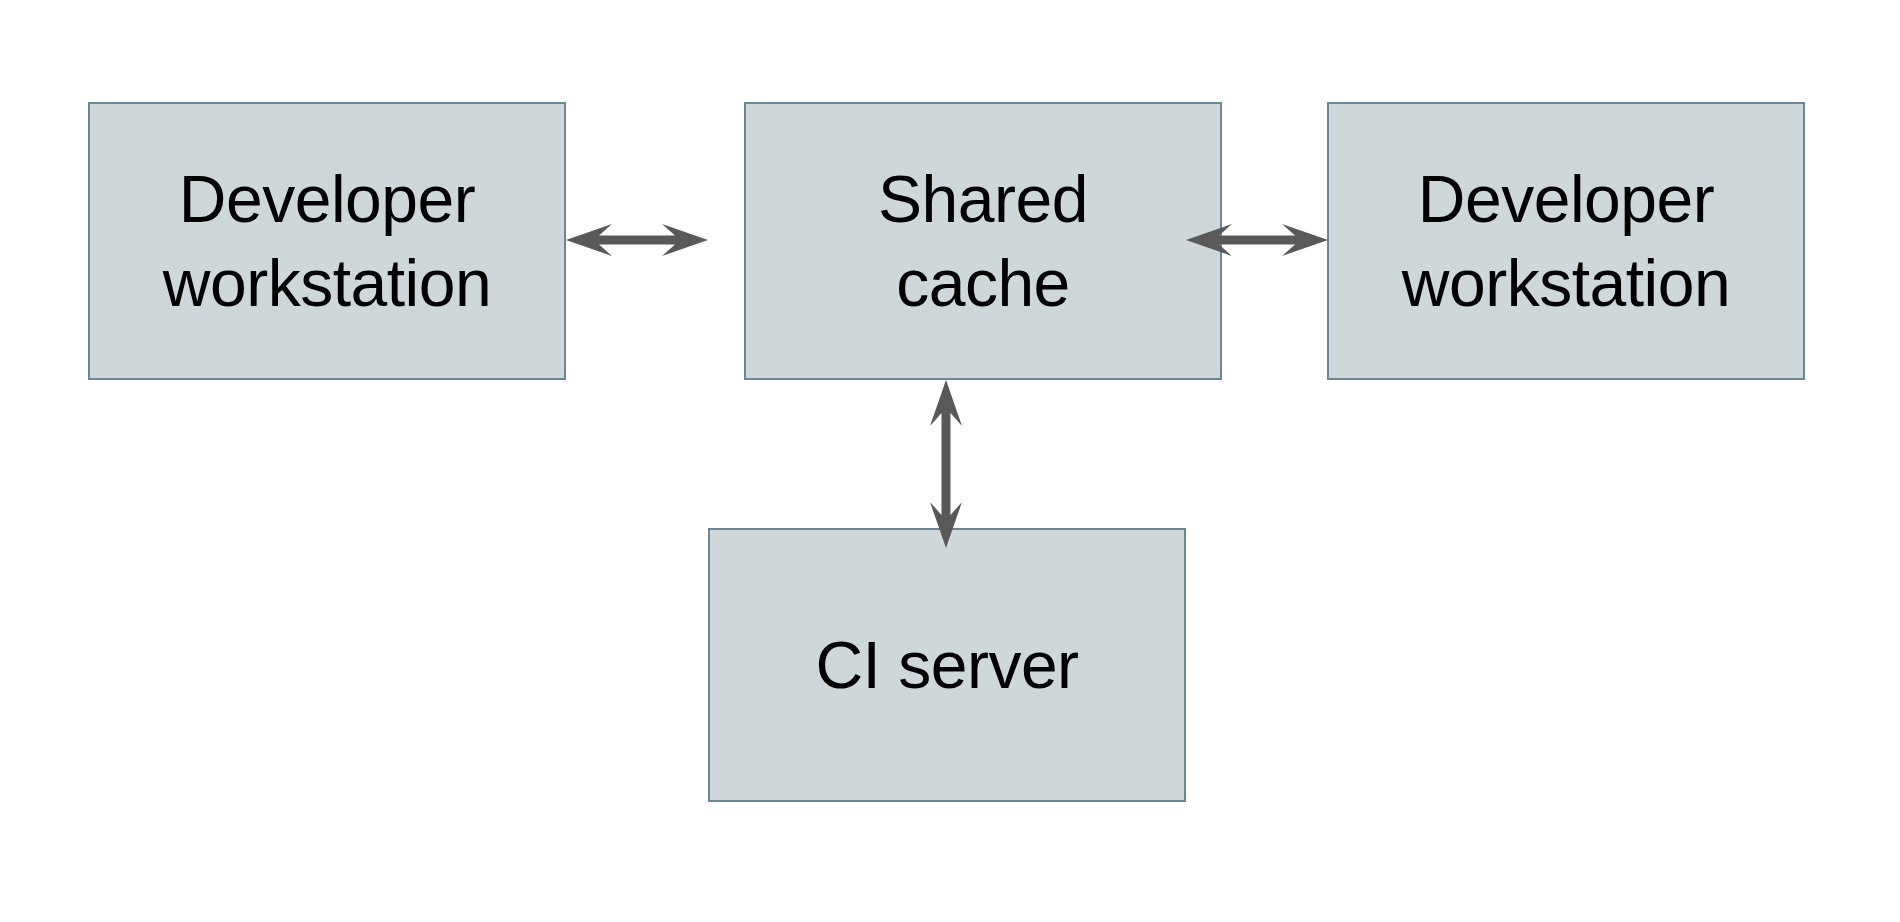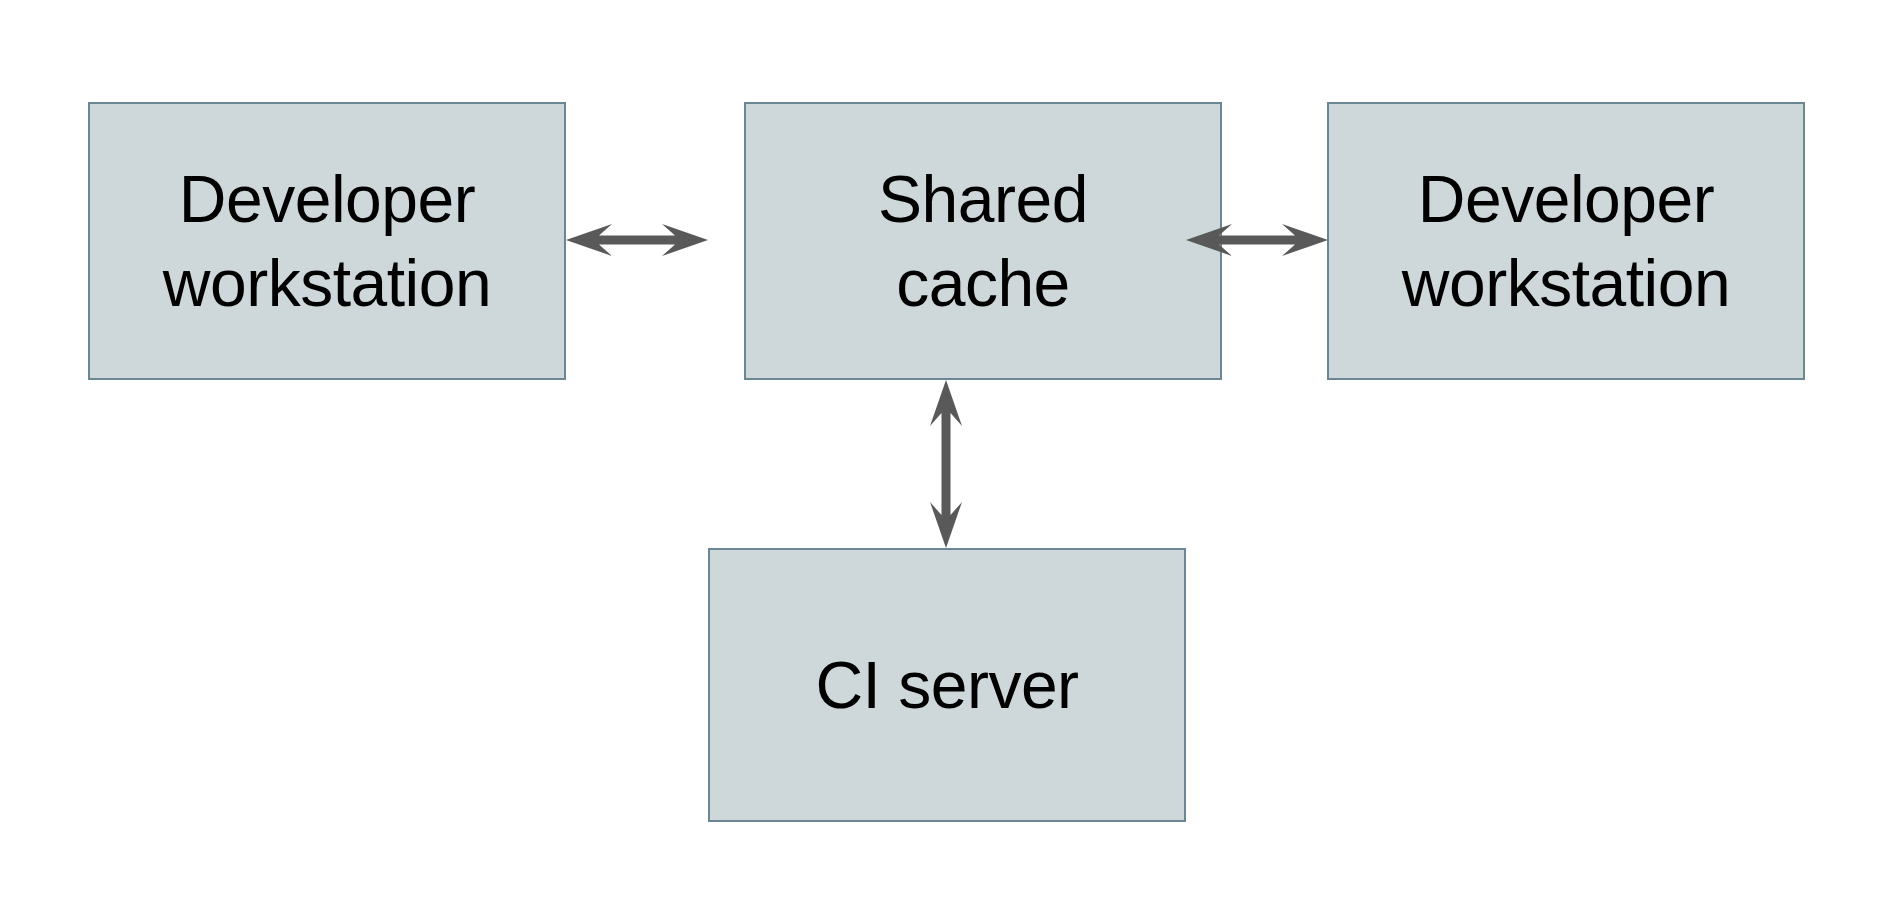--- a/index.html
+++ b/index.html
@@ -61,21 +61,21 @@
   <div class="node" style="left: 708px; top: 102px; width: 478px; height: 278px; background: rgb(206, 215, 218); border-color: rgb(107, 135, 148); margin-left: 36px;">
     <span class="node-label" style="color: rgb(0, 0, 0);">Shared
 cache</span>
   </div>
 
   <div class="node" style="left: 1327px; top: 102px; width: 478px; height: 278px; background: rgb(206, 215, 218); border-color: rgb(107, 135, 148);">
     <span class="node-label" style="color: rgb(0, 0, 0);">Developer
 workstation</span>
   </div>
 
-  <div class="node" style="left: 708px; top: 548px; width: 478px; height: 274px; background: rgb(206, 215, 218); border-color: rgb(107, 135, 148);">
+  <div class="node" style="left: 708px; top: 528px; width: 478px; height: 274px; background: rgb(206, 215, 218); border-color: rgb(107, 135, 148);">
     <span class="node-label" style="color: rgb(0, 0, 0);">CI server</span>
   </div>
 
   <div class="edge" style="left: 566px; top: 224px; width: 142px; height: 32px;">
     <svg width="142" height="32" viewBox="0 0 142 32">
         <path d="M 0 16 L 46 0 L 33 11.5 L 109 11.5 L 96 0 L 142 16 L 96 32 L 109 20.5 L 33 20.5 L 46 32 Z" fill="#595959"></path>
       </svg>
   </div>
 
   <div class="edge" style="left: 1186px; top: 224px; width: 142px; height: 32px;">

